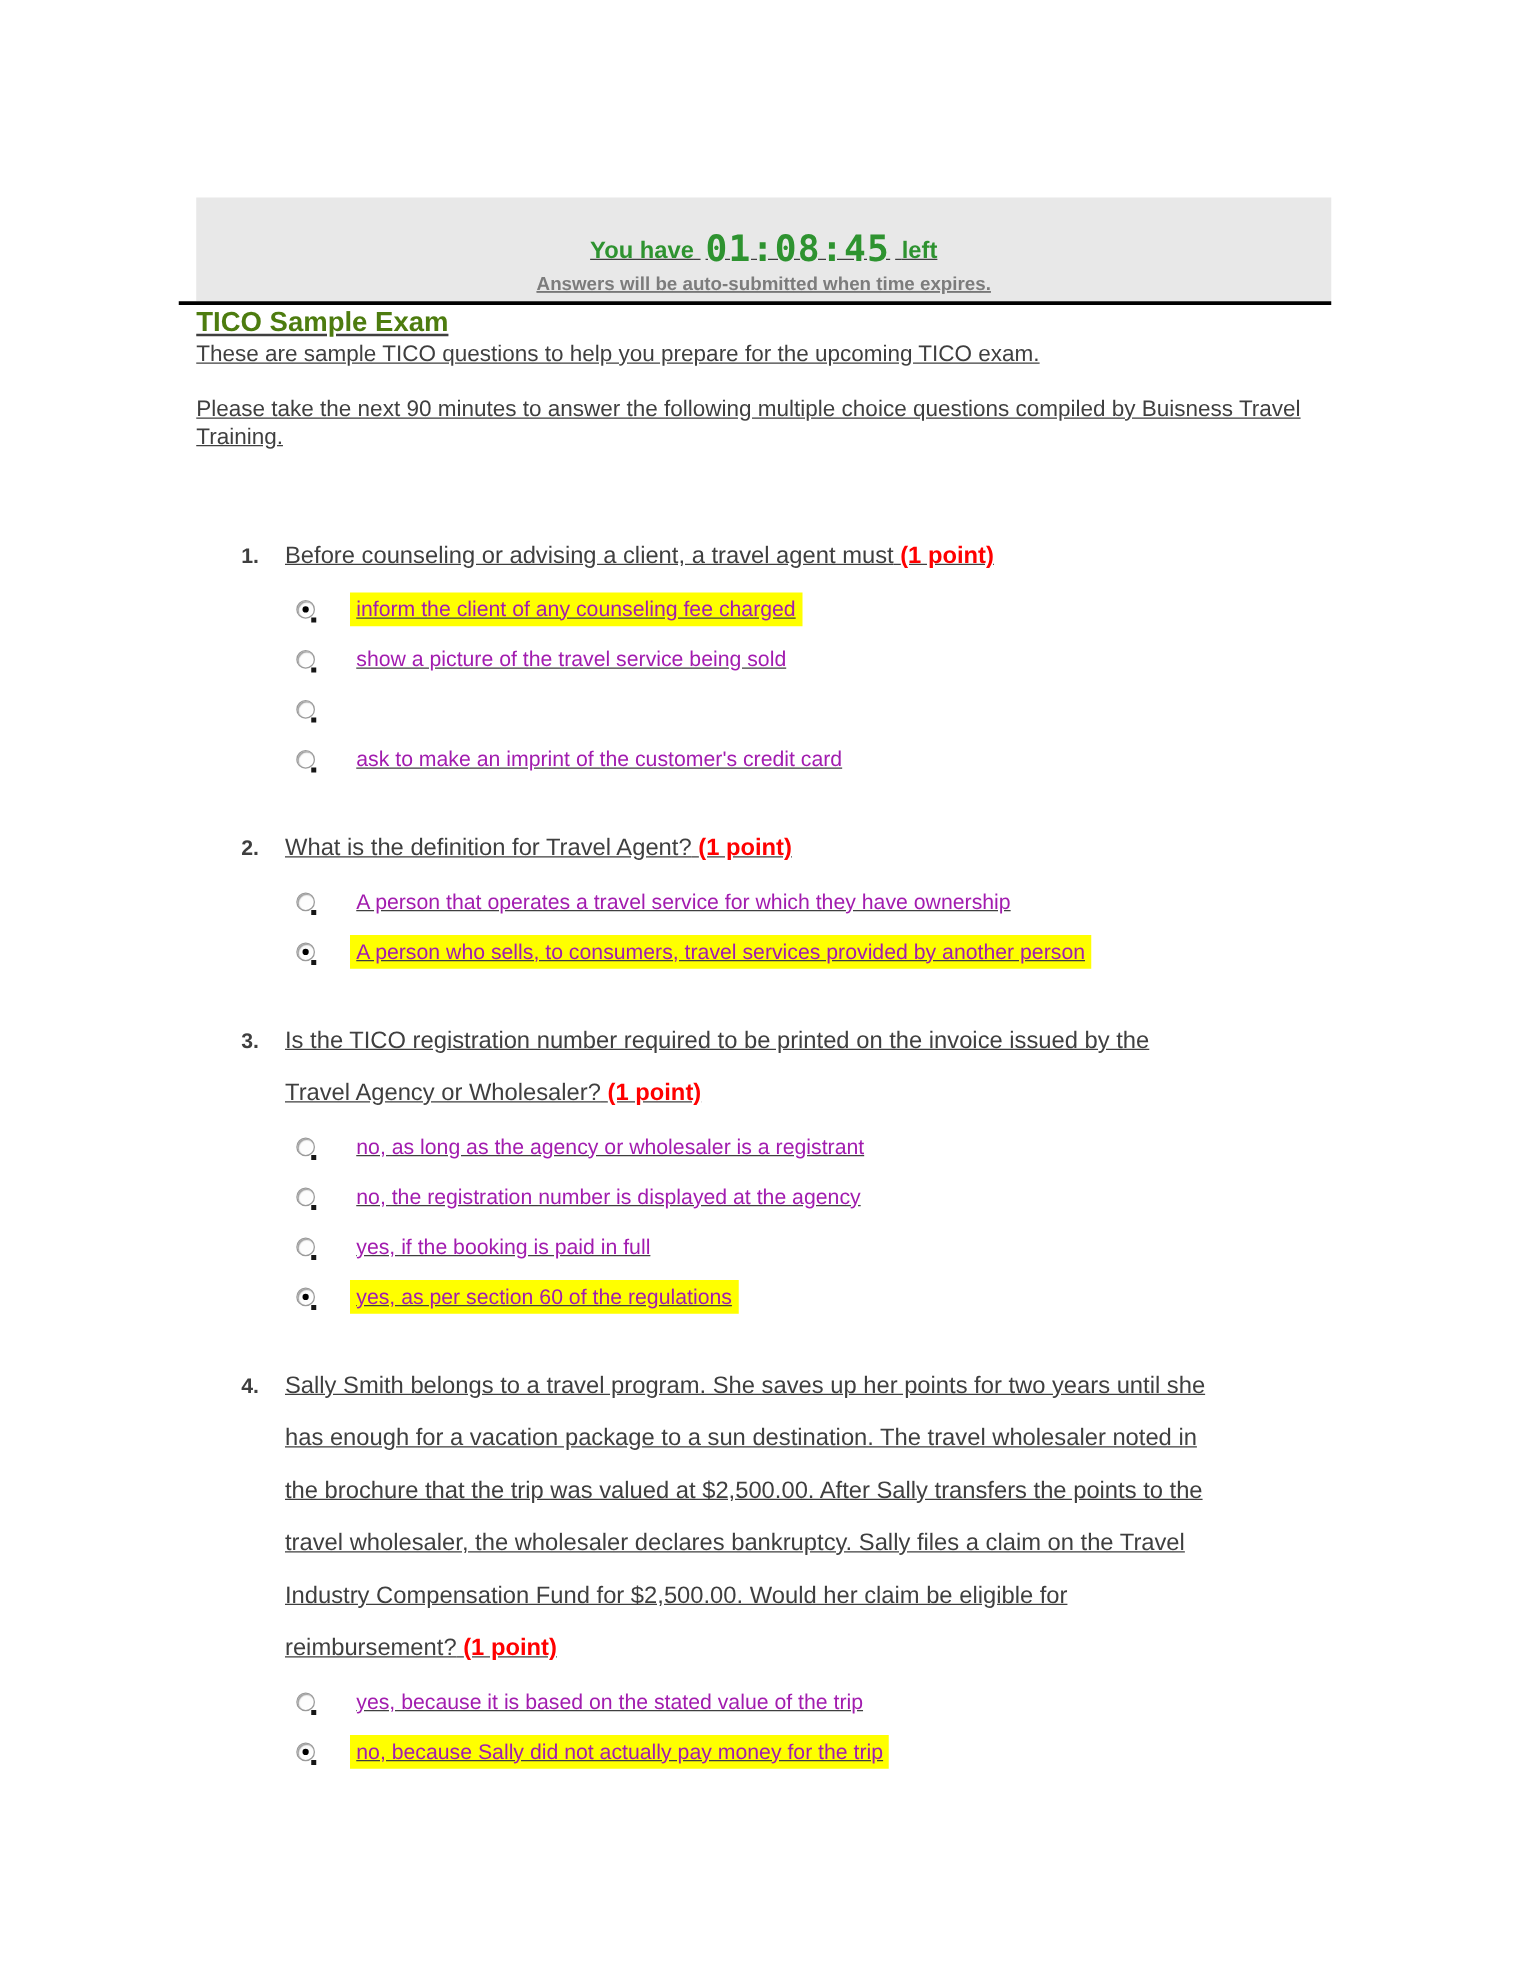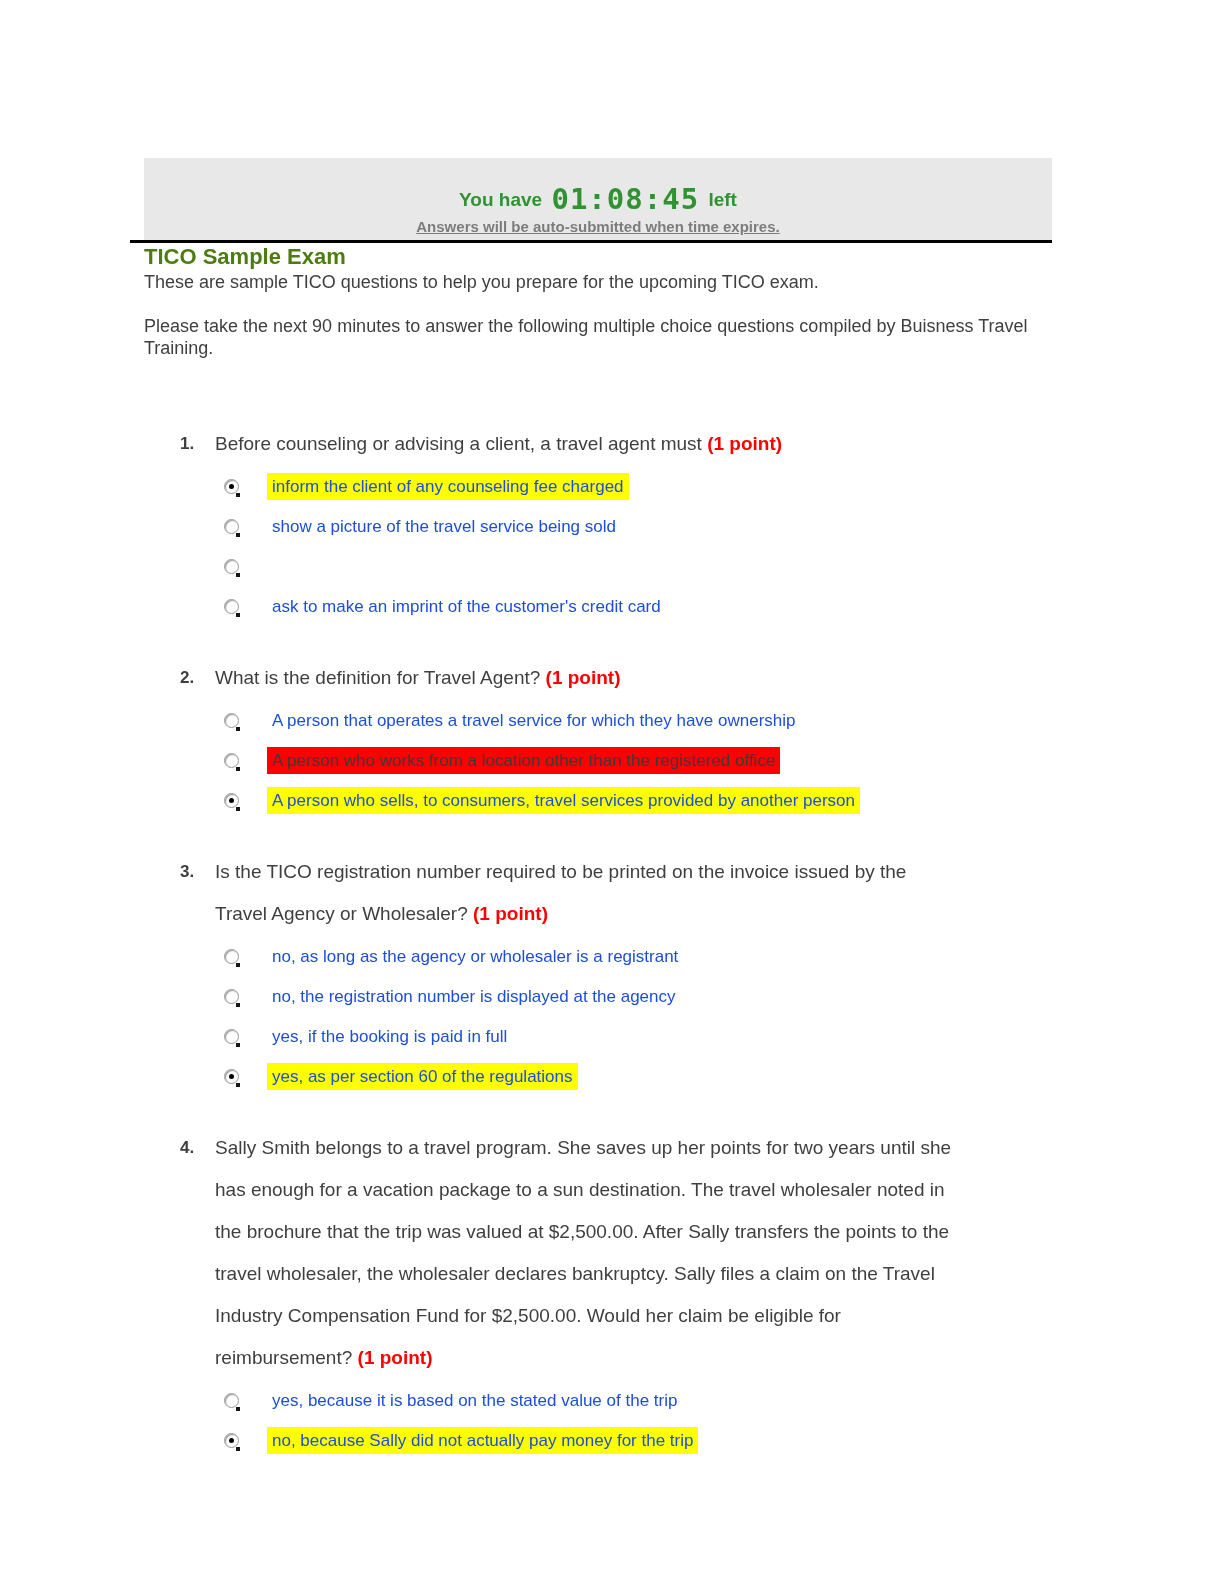--- a/index.html
+++ b/index.html
@@ -10,21 +10,21 @@
     --hl-red:#ff0000;
     --body-text:#3f3f3f;
     --banner-bg:#e8e8e8;
   }
   html,body{margin:0;padding:0;}
   body{
     width:1224px;height:1584px;background:#ffffff;
     font-family:"Liberation Sans",sans-serif;color:var(--body-text);
     position:relative;overflow:hidden;
   }
-  .page{position:absolute;left:144px;top:158px;width:908px;}
+  .page{position:absolute;left:157px;top:158px;width:908px;text-decoration:underline;}
 
   
   .timer-box{background:var(--banner-bg);text-align:center;padding:26px 0 5px 0;}
   .timer-line{color:var(--green);font-weight:bold;font-size:19px;line-height:30px;}
   .timer-time{
     font-family:"DejaVu Sans Mono",monospace;font-size:29px;font-weight:bold;
     vertical-align:-3px;letter-spacing:1px;padding:0 4px;
   }
   .timer-note{
     color:var(--note-gray);font-weight:bold;font-size:15px;
@@ -50,21 +50,21 @@
     width:13px;height:13px;border-radius:50%;background:#fdfdfd;flex:none;
     border:1px solid #9a9a9a;position:relative;margin-right:28px;
     box-shadow:inset 1px 1px 1px rgba(0,0,0,.38), inset -1px -1px 1px rgba(255,255,255,.9);
   }
   .radio::after{ 
     content:"";position:absolute;right:-2px;bottom:-4px;width:4px;height:4px;background:#161616;
   }
   .radio.selected::before{
     content:"";position:absolute;left:4px;top:4px;width:5px;height:5px;border-radius:50%;background:#000;
   }
-  .opt-text{font-size:17px;color:#1d4ed8;padding:2px 5px;line-height:23px;}
+  .opt-text{font-size:17px;color:#a21caf;padding:2px 5px;line-height:23px;}
   .hl-none{background:transparent;}
   .hl-yellow{background:var(--hl-yellow);}
   .hl-red{background:var(--hl-red);color:#3a3a3a;}
 </style>
 </head>
 <body>
 
 <div class="page">
 
   <div class="timer-box">
@@ -106,24 +106,20 @@
       </div>
       <div class="question">
         <span class="q-num">2.</span>
         <div class="q-body"><span class="q-text">What is the definition for Travel Agent?</span> <span class="q-points">(1 point)</span></div>
         <div class="options">
           <div class="option">
             <span class="radio"></span>
             <span class="opt-text hl-none">A person that operates a travel service for which they have ownership</span>
           </div>
           <div class="option">
-            <span class="radio"></span>
-            <span class="opt-text hl-red">A person who works from a location other than the registered office</span>
-          </div>
-          <div class="option">
             <span class="radio selected"></span>
             <span class="opt-text hl-yellow">A person who sells, to consumers, travel services provided by another person</span>
           </div>
         </div>
       </div>
       <div class="question">
         <span class="q-num">3.</span>
         <div class="q-body"><span class="q-text">Is the TICO registration number required to be printed on the invoice issued by the Travel Agency or Wholesaler?</span> <span class="q-points">(1 point)</span></div>
         <div class="options">
           <div class="option">

